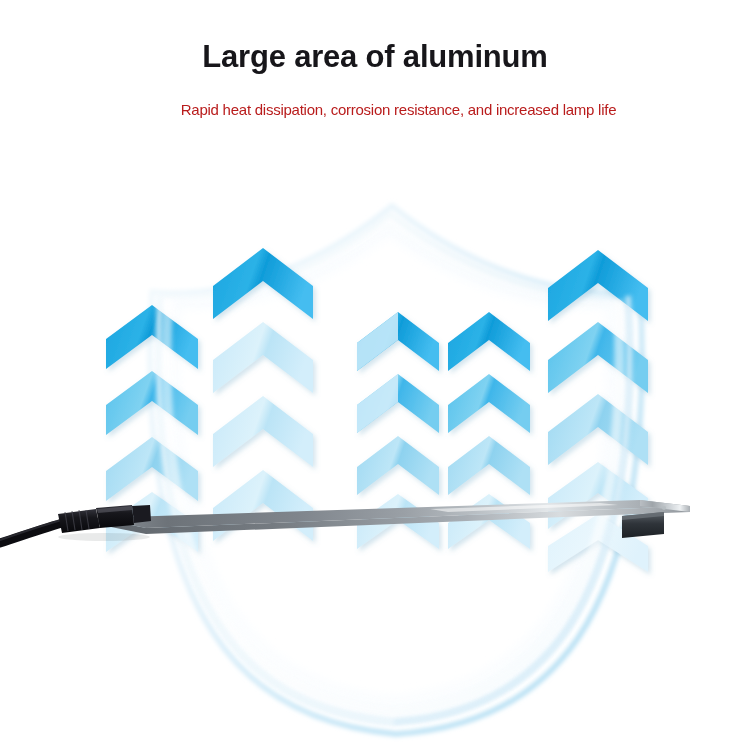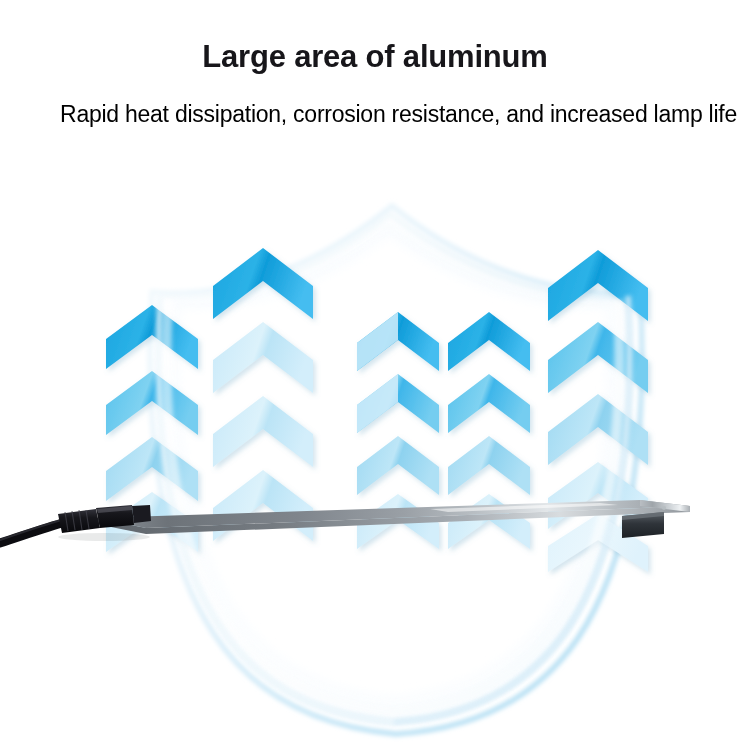--- a/index.html
+++ b/index.html
@@ -16,22 +16,22 @@
   .text-block{position:absolute;left:0;top:0;width:750px;text-align:center;z-index:40;}
   .headline{
     font-weight:bold;
     color:#17161a;
     letter-spacing:-0.2px;
     line-height:1.0;
   }
   .headline-1{font-size:31px;margin-top:41px;}
   .headline-2{font-size:31px;margin-top:25px;}
   .subtitle{
-    font-size:23px;
-    color:#000000;
+    font-size:15px;
+    color:#b91c1c;
     margin-top:29px;
     letter-spacing:-0.25px;
     white-space:nowrap;
     padding-left:47px;
   }
 
   
   .graphic{position:absolute;left:0;top:0;width:750px;height:750px;z-index:10;}
   .graphic svg{display:block;width:750px;height:750px;}
 </style>

